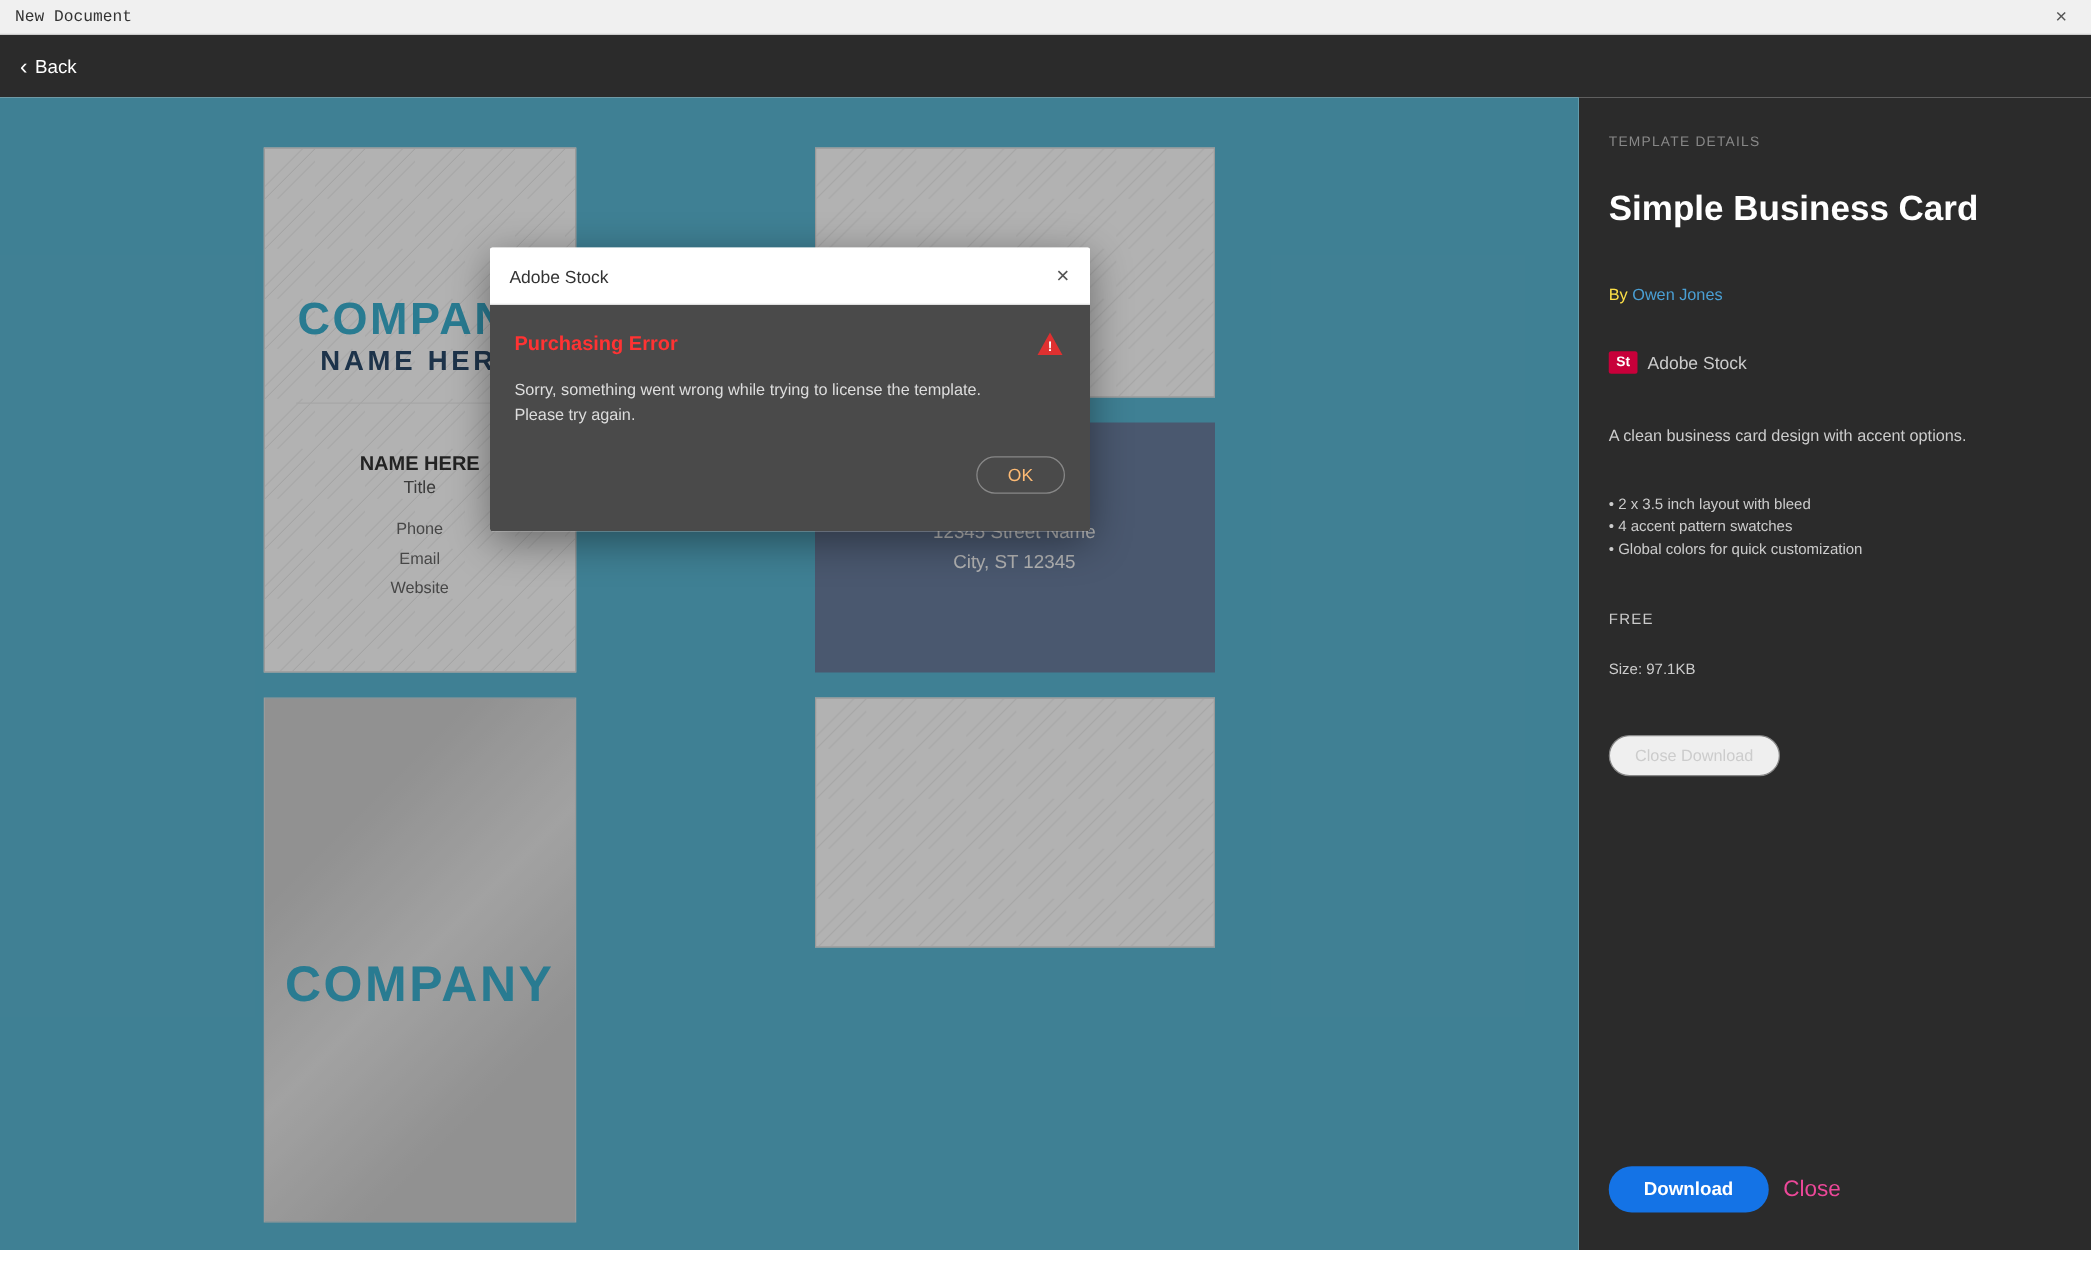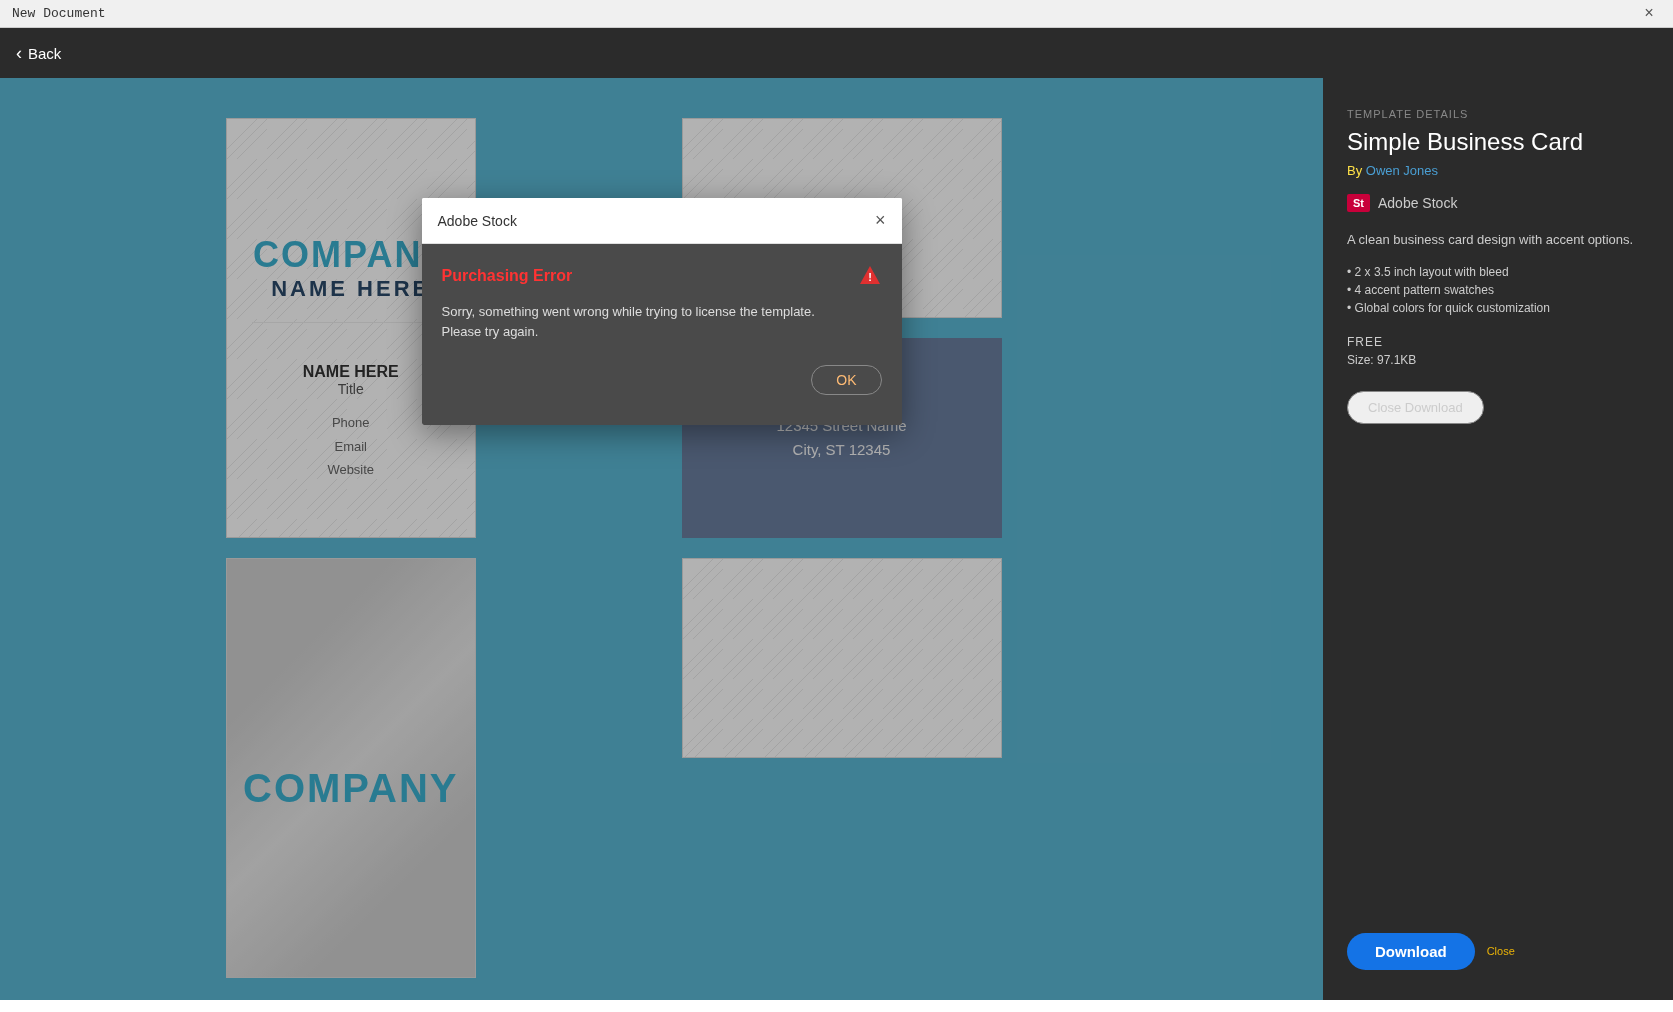--- a/index.html
+++ b/index.html
@@ -134,39 +134,40 @@
     .row2 {
       display: grid;
       grid-template-columns: 1fr 1fr;
       gap: 40px;
       padding: 0px 60px;
       margin-top: -20px;
     }
 
     
     .sidebar {
-      width: 350px;
+      width: 410px;
       background: #2b2b2b;
       color: #fff;
       padding: 30px 24px;
       display: flex;
       flex-direction: column;
+      gap: 22px;
     }
     .sidebar-section-label {
       font-size: 11px;
       color: #888;
       text-transform: uppercase;
       letter-spacing: 1px;
       margin-bottom: 8px;
     }
     .sidebar-title {
-      font-size: 24px;
-      font-weight: 400;
+      font-size: 28px;
+      font-weight: 700;
       color: #fff;
-      margin-bottom: 6px;
+      margin-bottom: 22px;
       line-height: 1.2;
     }
     .sidebar-author { font-size: 13px; color: #999; margin-bottom: 16px; }
     .sidebar-author span { color: #fde047; }
     .sidebar-stock {
       display: flex; align-items: center; gap: 8px;
       margin-bottom: 18px;
     }
     .st-badge {
       background: #c8003a;
@@ -209,23 +210,23 @@
       color: #fff;
       border: none;
       border-radius: 20px;
       padding: 10px 28px;
       font-size: 15px;
       cursor: pointer;
       font-weight: 600;
     }
     .close-btn {
       background: transparent;
-      color: #eab308;
+      color: #ec4899;
       border: none;
-      font-size: 11px;
+      font-size: 18px;
       cursor: pointer;
     }
 
     
     .modal-overlay {
       position: absolute;
       top: 0; left: 0; right: 0; bottom: 0;
       background: rgba(0,0,0,0.3);
       display: flex;
       align-items: flex-start;

